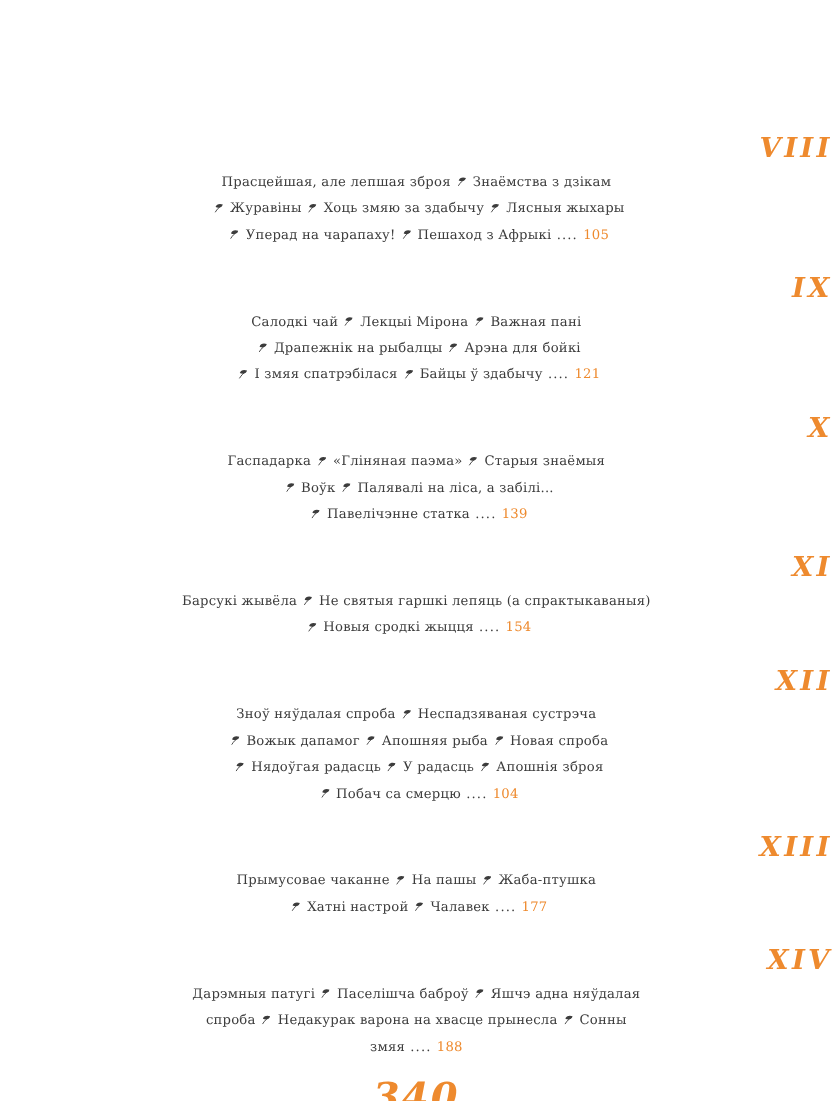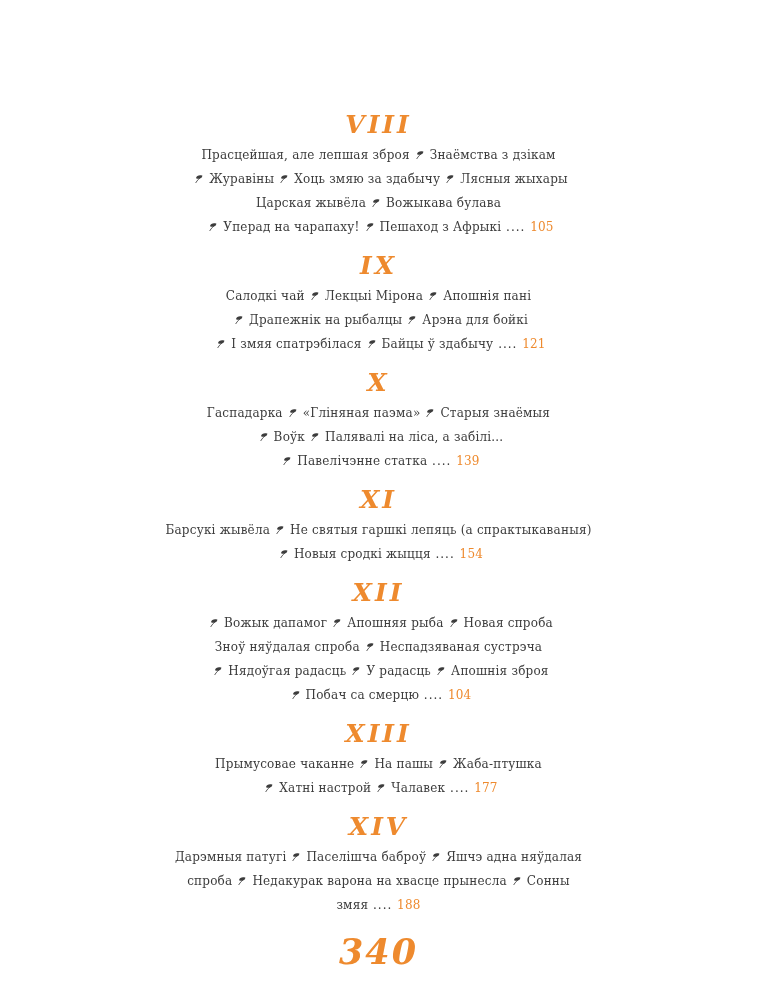--- a/index.html
+++ b/index.html
@@ -25,21 +25,22 @@
     margin-bottom: 2px;
   }
   .numeral {
     font-family: "DejaVu Serif", serif;
     font-style: italic;
     font-weight: bold;
     font-size: 25px;
     line-height: 26px;
     letter-spacing: 3px;
     color: var(--accent, #ee8a2e);
-    margin: 14px 0 5px 0;
+    margin: 24px 0 5px 0;
+    text-align: right;
   }
   .line {
     font-size: 12px;
     line-height: 24px;
     letter-spacing: 0.2px;
   }
   .orn {
     width: 10px;
     height: 10px;
     display: inline-block;
@@ -80,44 +81,40 @@
           <div class="line"><svg viewBox="0 0 12 12" class="orn">
               <path class="stem" d="M2.2 10.4 C4.2 7.2 6.2 5.2 9.2 3.2"></path>
               <path class="blade" d="M10.2 2.2 C6.6 0.8 3.2 2.0 2.4 5.0 C5.8 6.8 9.2 5.6 10.2 2.2 Z"></path>
             </svg><span>Журавіны</span><svg viewBox="0 0 12 12" class="orn">
               <path class="stem" d="M2.2 10.4 C4.2 7.2 6.2 5.2 9.2 3.2"></path>
               <path class="blade" d="M10.2 2.2 C6.6 0.8 3.2 2.0 2.4 5.0 C5.8 6.8 9.2 5.6 10.2 2.2 Z"></path>
             </svg><span>Хоць змяю за здабычу</span><svg viewBox="0 0 12 12" class="orn">
               <path class="stem" d="M2.2 10.4 C4.2 7.2 6.2 5.2 9.2 3.2"></path>
               <path class="blade" d="M10.2 2.2 C6.6 0.8 3.2 2.0 2.4 5.0 C5.8 6.8 9.2 5.6 10.2 2.2 Z"></path>
             </svg><span>Лясныя жыхары</span></div>
-          <div class="line"><span>Царская жывёла</span><svg viewBox="0 0 12 12" class="orn">
-              <path class="stem" d="M2.2 10.4 C4.2 7.2 6.2 5.2 9.2 3.2"></path>
-              <path class="blade" d="M10.2 2.2 C6.6 0.8 3.2 2.0 2.4 5.0 C5.8 6.8 9.2 5.6 10.2 2.2 Z"></path>
-            </svg><span>Вожыкава булава</span></div>
           <div class="line"><svg viewBox="0 0 12 12" class="orn">
               <path class="stem" d="M2.2 10.4 C4.2 7.2 6.2 5.2 9.2 3.2"></path>
               <path class="blade" d="M10.2 2.2 C6.6 0.8 3.2 2.0 2.4 5.0 C5.8 6.8 9.2 5.6 10.2 2.2 Z"></path>
             </svg><span>Уперад на чарапаху!</span><svg viewBox="0 0 12 12" class="orn">
               <path class="stem" d="M2.2 10.4 C4.2 7.2 6.2 5.2 9.2 3.2"></path>
               <path class="blade" d="M10.2 2.2 C6.6 0.8 3.2 2.0 2.4 5.0 C5.8 6.8 9.2 5.6 10.2 2.2 Z"></path>
             </svg><span>Пешаход з Афрыкі</span><span class="leader"> .... </span><span class="pagenum">105</span></div>
         </div>
   </section>
 
   <section class="toc-section">
     <h2 class="numeral">IX</h2>
     <div class="lines">
           <div class="line"><span>Салодкі чай</span><svg viewBox="0 0 12 12" class="orn">
               <path class="stem" d="M2.2 10.4 C4.2 7.2 6.2 5.2 9.2 3.2"></path>
               <path class="blade" d="M10.2 2.2 C6.6 0.8 3.2 2.0 2.4 5.0 C5.8 6.8 9.2 5.6 10.2 2.2 Z"></path>
             </svg><span>Лекцыі Мірона</span><svg viewBox="0 0 12 12" class="orn">
               <path class="stem" d="M2.2 10.4 C4.2 7.2 6.2 5.2 9.2 3.2"></path>
               <path class="blade" d="M10.2 2.2 C6.6 0.8 3.2 2.0 2.4 5.0 C5.8 6.8 9.2 5.6 10.2 2.2 Z"></path>
-            </svg><span>Апошнія пані</span></div>
+            </svg><span>Важная пані</span></div>
           <div class="line"><svg viewBox="0 0 12 12" class="orn">
               <path class="stem" d="M2.2 10.4 C4.2 7.2 6.2 5.2 9.2 3.2"></path>
               <path class="blade" d="M10.2 2.2 C6.6 0.8 3.2 2.0 2.4 5.0 C5.8 6.8 9.2 5.6 10.2 2.2 Z"></path>
             </svg><span>Драпежнік на рыбалцы</span><svg viewBox="0 0 12 12" class="orn">
               <path class="stem" d="M2.2 10.4 C4.2 7.2 6.2 5.2 9.2 3.2"></path>
               <path class="blade" d="M10.2 2.2 C6.6 0.8 3.2 2.0 2.4 5.0 C5.8 6.8 9.2 5.6 10.2 2.2 Z"></path>
             </svg><span>Арэна для бойкі</span></div>
           <div class="line"><svg viewBox="0 0 12 12" class="orn">
               <path class="stem" d="M2.2 10.4 C4.2 7.2 6.2 5.2 9.2 3.2"></path>
               <path class="blade" d="M10.2 2.2 C6.6 0.8 3.2 2.0 2.4 5.0 C5.8 6.8 9.2 5.6 10.2 2.2 Z"></path>
@@ -162,34 +159,34 @@
           <div class="line"><svg viewBox="0 0 12 12" class="orn">
               <path class="stem" d="M2.2 10.4 C4.2 7.2 6.2 5.2 9.2 3.2"></path>
               <path class="blade" d="M10.2 2.2 C6.6 0.8 3.2 2.0 2.4 5.0 C5.8 6.8 9.2 5.6 10.2 2.2 Z"></path>
             </svg><span>Новыя сродкі жыцця</span><span class="leader"> .... </span><span class="pagenum">154</span></div>
         </div>
   </section>
 
   <section class="toc-section">
     <h2 class="numeral">XII</h2>
     <div class="lines">
+          <div class="line"><span>Зноў няўдалая спроба</span><svg viewBox="0 0 12 12" class="orn">
+              <path class="stem" d="M2.2 10.4 C4.2 7.2 6.2 5.2 9.2 3.2"></path>
+              <path class="blade" d="M10.2 2.2 C6.6 0.8 3.2 2.0 2.4 5.0 C5.8 6.8 9.2 5.6 10.2 2.2 Z"></path>
+            </svg><span>Неспадзяваная сустрэча</span></div>
           <div class="line"><svg viewBox="0 0 12 12" class="orn">
               <path class="stem" d="M2.2 10.4 C4.2 7.2 6.2 5.2 9.2 3.2"></path>
               <path class="blade" d="M10.2 2.2 C6.6 0.8 3.2 2.0 2.4 5.0 C5.8 6.8 9.2 5.6 10.2 2.2 Z"></path>
             </svg><span>Вожык дапамог</span><svg viewBox="0 0 12 12" class="orn">
               <path class="stem" d="M2.2 10.4 C4.2 7.2 6.2 5.2 9.2 3.2"></path>
               <path class="blade" d="M10.2 2.2 C6.6 0.8 3.2 2.0 2.4 5.0 C5.8 6.8 9.2 5.6 10.2 2.2 Z"></path>
             </svg><span>Апошняя рыба</span><svg viewBox="0 0 12 12" class="orn">
               <path class="stem" d="M2.2 10.4 C4.2 7.2 6.2 5.2 9.2 3.2"></path>
               <path class="blade" d="M10.2 2.2 C6.6 0.8 3.2 2.0 2.4 5.0 C5.8 6.8 9.2 5.6 10.2 2.2 Z"></path>
             </svg><span>Новая спроба</span></div>
-          <div class="line"><span>Зноў няўдалая спроба</span><svg viewBox="0 0 12 12" class="orn">
-              <path class="stem" d="M2.2 10.4 C4.2 7.2 6.2 5.2 9.2 3.2"></path>
-              <path class="blade" d="M10.2 2.2 C6.6 0.8 3.2 2.0 2.4 5.0 C5.8 6.8 9.2 5.6 10.2 2.2 Z"></path>
-            </svg><span>Неспадзяваная сустрэча</span></div>
           <div class="line"><svg viewBox="0 0 12 12" class="orn">
               <path class="stem" d="M2.2 10.4 C4.2 7.2 6.2 5.2 9.2 3.2"></path>
               <path class="blade" d="M10.2 2.2 C6.6 0.8 3.2 2.0 2.4 5.0 C5.8 6.8 9.2 5.6 10.2 2.2 Z"></path>
             </svg><span>Нядоўгая радасць</span><svg viewBox="0 0 12 12" class="orn">
               <path class="stem" d="M2.2 10.4 C4.2 7.2 6.2 5.2 9.2 3.2"></path>
               <path class="blade" d="M10.2 2.2 C6.6 0.8 3.2 2.0 2.4 5.0 C5.8 6.8 9.2 5.6 10.2 2.2 Z"></path>
             </svg><span>У радасць</span><svg viewBox="0 0 12 12" class="orn">
               <path class="stem" d="M2.2 10.4 C4.2 7.2 6.2 5.2 9.2 3.2"></path>
               <path class="blade" d="M10.2 2.2 C6.6 0.8 3.2 2.0 2.4 5.0 C5.8 6.8 9.2 5.6 10.2 2.2 Z"></path>
             </svg><span>Апошнія зброя</span></div>

